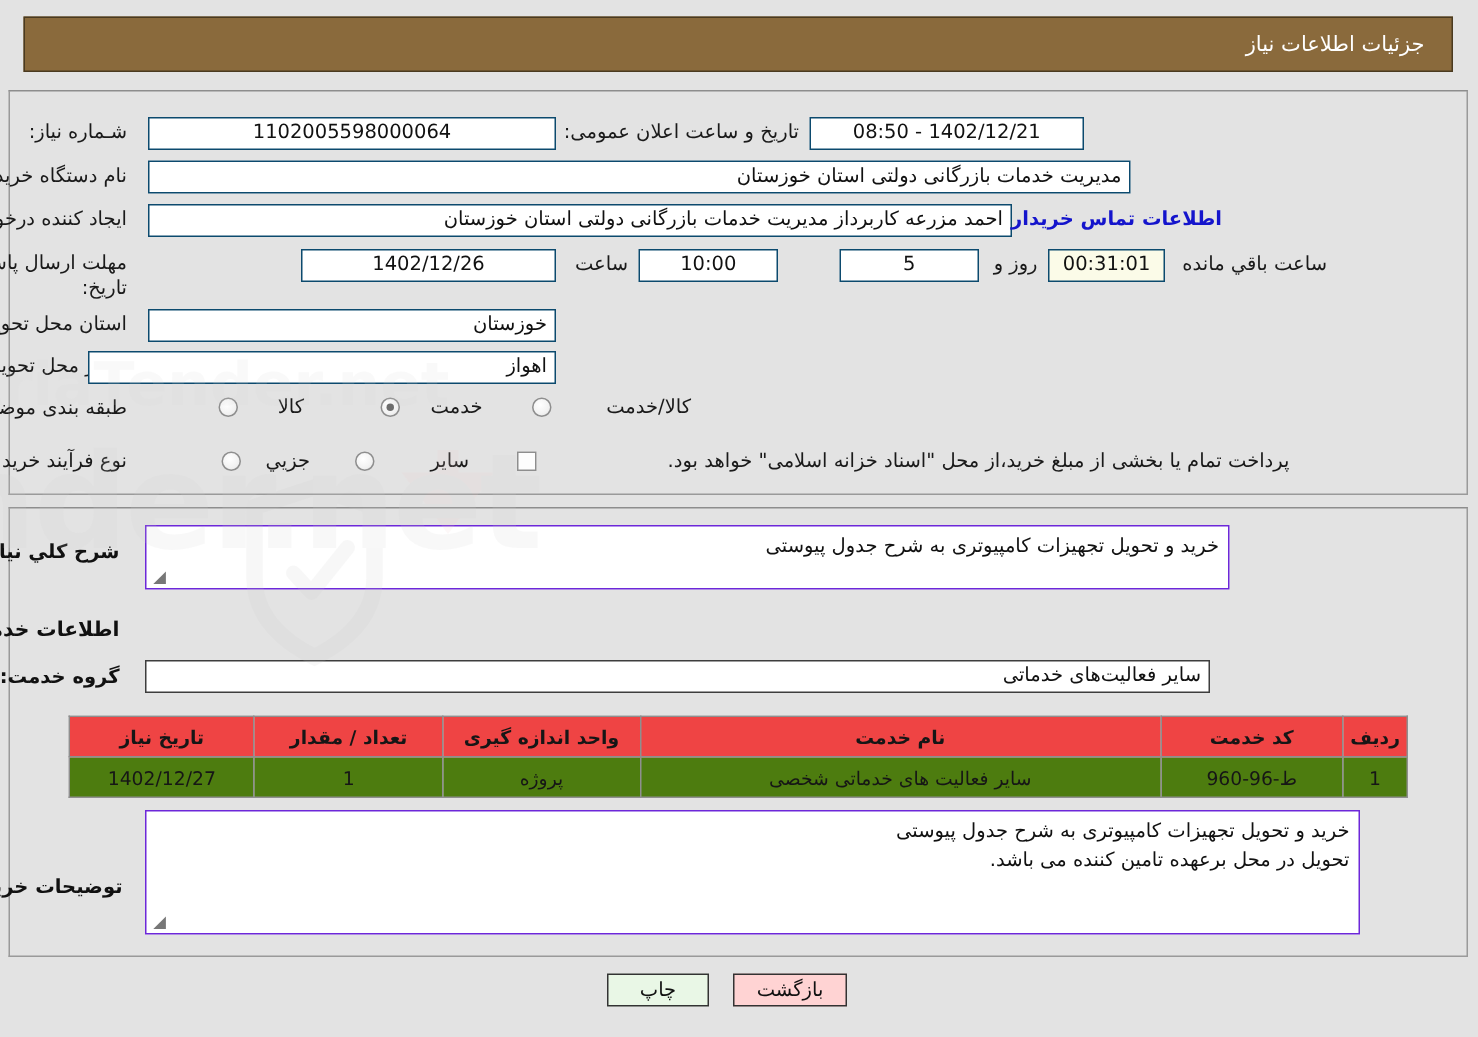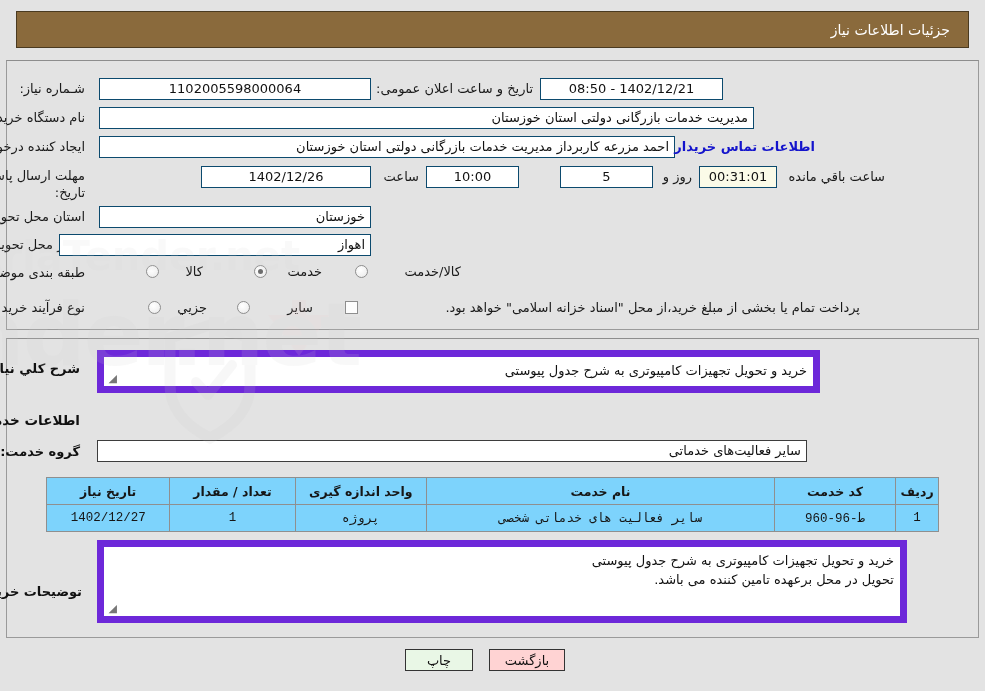--- a/index.html
+++ b/index.html
@@ -118,21 +118,21 @@
     width: 13px; height: 13px;
     border: 1px solid #8e8e8e;
     background: #fdfdfd;
     box-sizing: border-box;
   }
 
   
   .ta {
     position: absolute;
     background: #ffffff;
-    border: 7px solid #6d28d9;
+    border: 1px solid #6d28d9;
     box-sizing: border-box;
     font-size: 13px;
     color: #111;
     padding: 4px 6px 0 6px;
     line-height: 19px;
     overflow: hidden;
   }
   .ta .resize {
     position: absolute;
     left: 3px; bottom: 2px;
@@ -163,38 +163,37 @@
     position: absolute;
     left: 46px;
     top: 477px;
     width: 893px;
     border-collapse: collapse;
     font-size: 12.5px;
     background: #ffffff;
     z-index: 4;
   }
   table.grid th {
-    background: #7dd3fc;
+    background: #ef4444;
     border: 1px solid #8f8f8f;
     font-weight: bold;
     color: #161616;
     height: 26px;
     padding: 0 4px;
     text-align: center;
     white-space: nowrap;
   }
   table.grid td {
-    background: #7dd3fc;
+    background: #4d7c0f;
     border: 1px solid #8f8f8f;
     color: #161616;
     height: 26px;
     padding: 0 4px;
     text-align: center;
     white-space: nowrap;
-    font-family: Liberation Mono, monospace;
   }
 
   
   .btn {
     position: absolute;
     height: 22px;
     border: 1px solid #333;
     box-sizing: border-box;
     font-size: 13px;
     color: #111;

